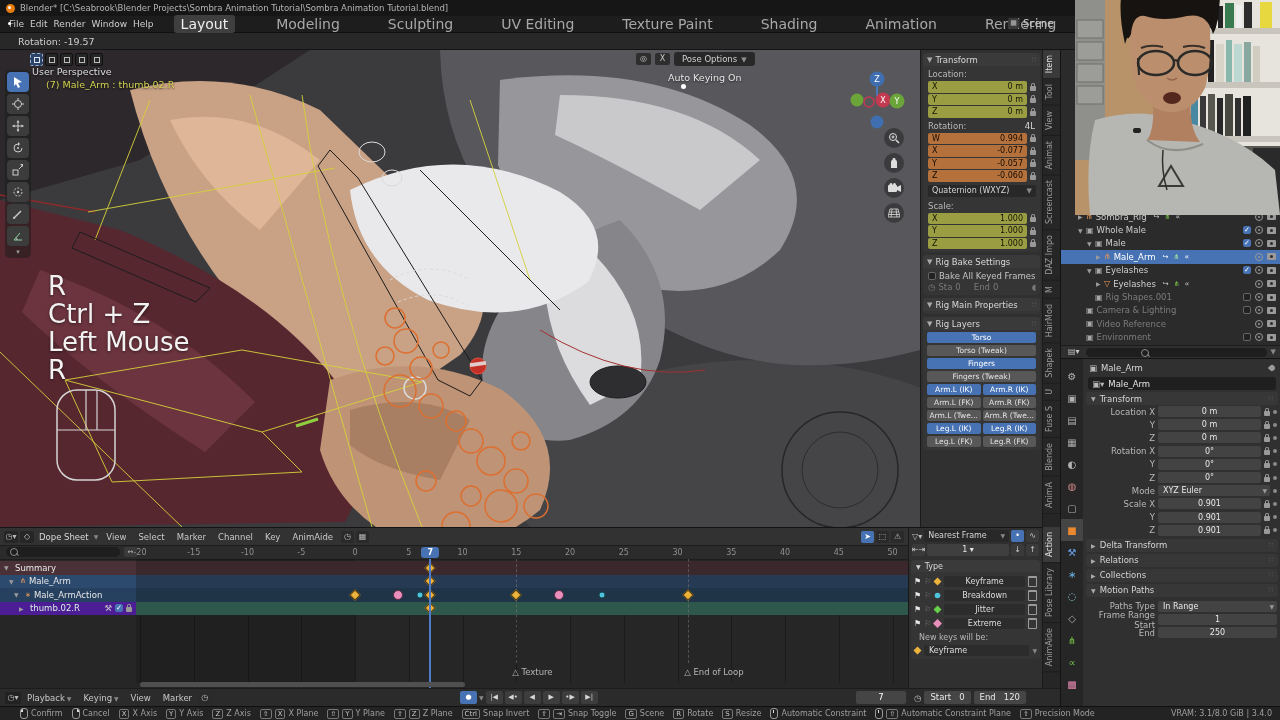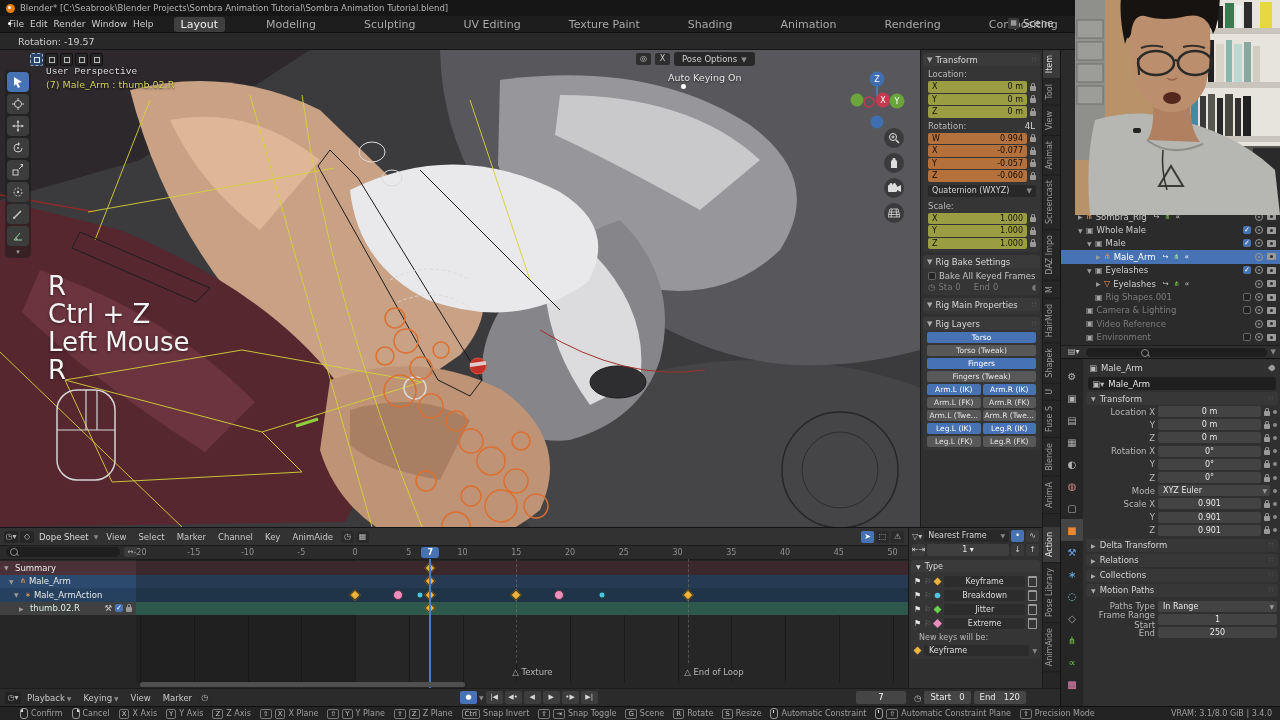--- a/index.html
+++ b/index.html
@@ -7,21 +7,21 @@
     font-family:"DejaVu Sans",sans-serif;font-size:10px;color:#c8c8c8;cursor:default;}
   .abs{position:absolute;}
   .row{display:flex;align-items:center;}
   
   #titlebar{left:0;top:0;width:1280px;height:16px;background:#161616;display:flex;align-items:center;padding-left:6px;box-sizing:border-box;}
   #titlebar .ttl{font-size:8.5px;color:#b4b4b4;margin-left:5px;white-space:nowrap;}
   .blogo{display:inline-block;width:9px;height:9px;border-radius:50%;background:#e87d0d;position:relative;}
   .blogo::after{content:'';position:absolute;left:2px;top:2px;width:3px;height:3px;border-radius:50%;background:#fff;}
   #menubar{left:0;top:16px;width:1280px;height:17px;background:#1d1d1d;display:flex;align-items:center;padding-left:6px;box-sizing:border-box;border-bottom:1px solid #101010;}
   .menu-item{padding:0 3px;font-size:9px;color:#cfcfcf;}
-  .ws{padding:1px 7px;font-size:11px;color:#a8a8a8;border-radius:3px;margin:0 17px;white-space:nowrap;}
+  .ws{padding:1px 7px;font-size:14px;color:#a8a8a8;border-radius:3px;margin:0 17px;white-space:nowrap;}
   .ws.active{background:#3f3f3f;color:#efefef;}
   #scene-group{position:absolute;left:1008px;top:18px;display:flex;align-items:center;gap:4px;}
   #scene-group .sicon{width:11px;height:11px;border-radius:2px;background:#3a3a3a;color:#bbb;font-size:7px;text-align:center;line-height:11px;}
   #operbar{left:0;top:33px;width:1280px;height:17px;background:#282828;display:flex;align-items:center;padding-left:18px;box-sizing:border-box;border-bottom:1px solid #141414;font-size:9.5px;color:#cfcfcf;}
   
   #viewport{left:0;top:50px;width:920px;height:477px;background:#3b3b3e;overflow:hidden;}
   #vp-scene{position:absolute;left:0;top:0;}
   .vp-label{position:absolute;font-size:9.5px;color:#dedede;text-shadow:0 1px 2px rgba(0,0,0,.7);}
   #vp-bone-label{color:#d3d352;}
   #selmode{position:absolute;left:30px;top:3px;display:flex;gap:2px;}
@@ -291,21 +291,21 @@
     </svg>
 
     <div id="selmode">
       <span class="sm active"></span>
       <span class="sm"></span>
       <span class="sm"></span>
       <span class="sm"></span>
       <span class="sm"></span>
     </div>
 
-    <div class="vp-label" style="left:46px;top:16px;font-family:Liberation Mono, monospace;">User Perspective</div>
+    <div class="vp-label" style="left:32px;top:16px;">User Perspective</div>
     <div class="vp-label" id="vp-bone-label" style="left:46px;top:29px;">(7) Male_Arm : thumb.02.R</div>
 
     <div id="vp-toolbar">
       <div class="tool-btn active">
         <svg width="12" height="12">
             <polygon points="2,1 10,6 6,7 8,11 6,12 4,8 2,10" fill="#fff"></polygon>
           </svg>
       </div>
       <div class="tool-btn">
         <svg width="12" height="12">
@@ -913,21 +913,21 @@
           <span style="color: rgb(232, 152, 90); font-size: 7px;">⋔</span>
           <span style="overflow: hidden; white-space: nowrap; color: rgb(232, 232, 232);">Male_Arm</span>
         </div>
         <div class="chan-tint" style="top: 29px; background: rgb(32, 52, 72);"></div>
         <div class="chan-solid" style="top: 29px; width: 136px; background: rgb(38, 64, 95); padding-left: 14px;">
           <span class="ol-car">▼</span>
           <span style="color: rgb(232, 152, 90); font-size: 7px;">∗</span>
           <span style="overflow: hidden; white-space: nowrap; color: rgb(232, 232, 232);">Male_ArmAction</span>
         </div>
         <div class="chan-tint" style="top: 42.5px; background: rgb(46, 88, 76);"></div>
-        <div class="chan-solid" style="top: 42.5px; width: 136px; background: #404040; padding-left: 19px;">
+        <div class="chan-solid" style="top: 42.5px; width: 136px; background: #4c1d95; padding-left: 19px;">
           <span class="ol-car">▶</span>
           <span style="overflow: hidden; white-space: nowrap; color: rgb(216, 240, 228);">thumb.02.R</span>
           <span style="margin-left: auto; display: flex; gap: 3px; padding-right: 4px; align-items: center;">
             <span>⚒</span>
             <span class="cbx on">✓</span>
             <span class="icon-lock"></span>
           </span>
         </div>
         <div class="marker-line" style="left: 516.25px; top: 0px; height: 104px;"></div>
         <div class="marker-lbl" style="left: 512.25px; top: 108px;">△ Texture</div>

